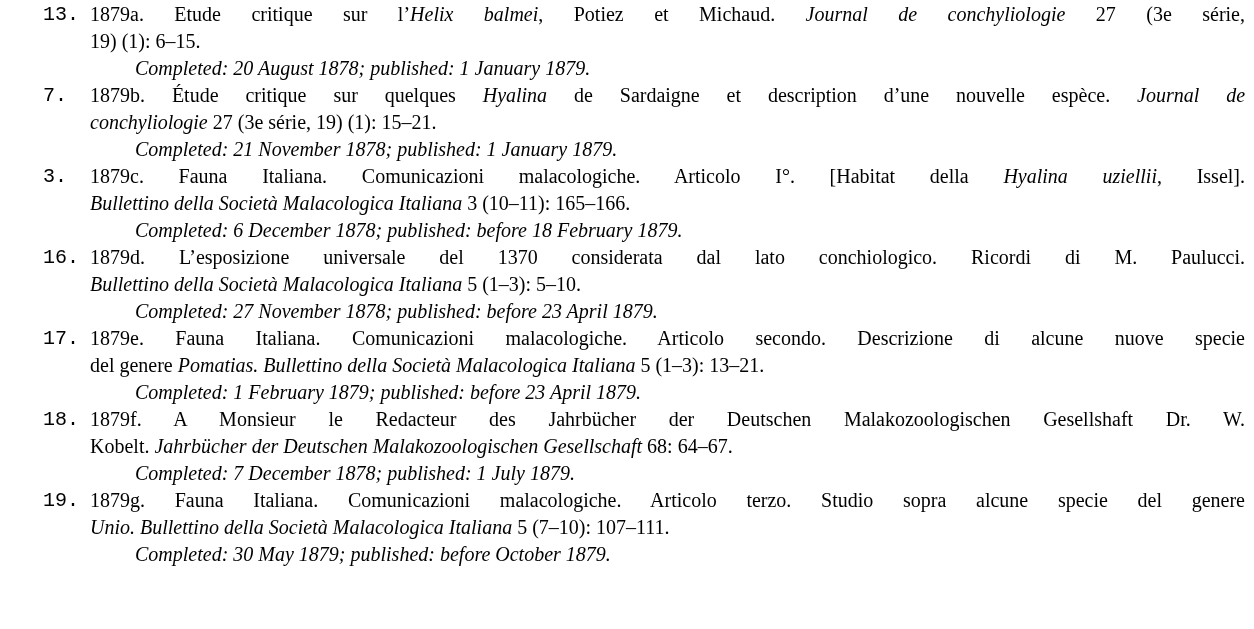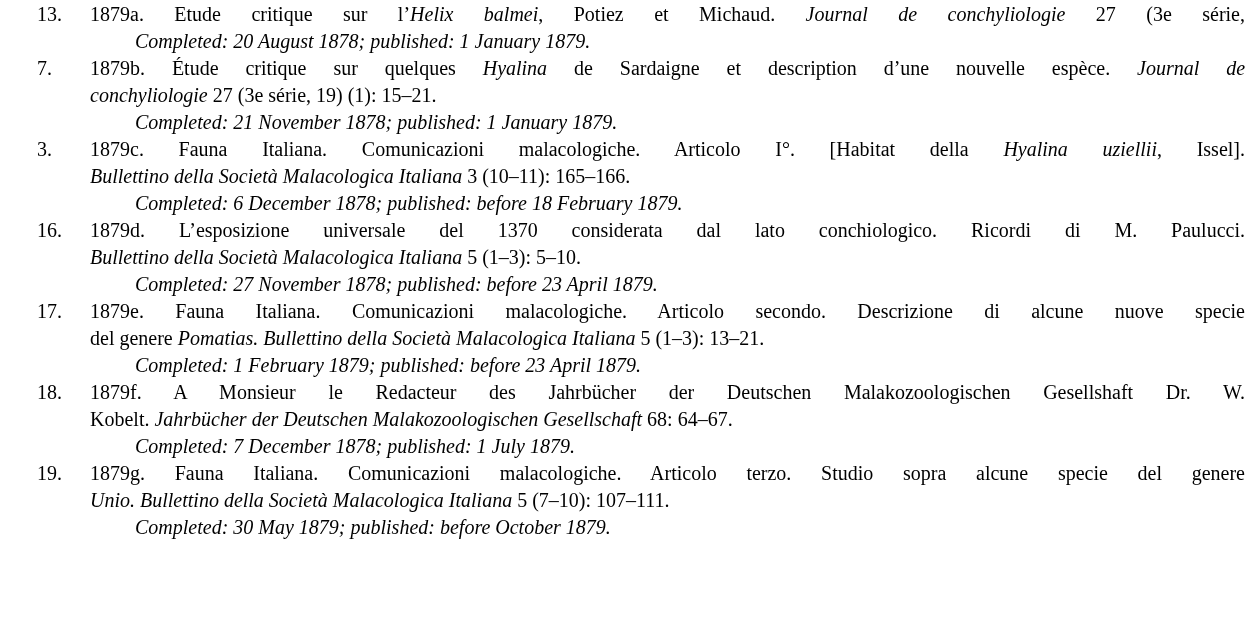--- a/index.html
+++ b/index.html
@@ -21,22 +21,23 @@
     top: 1px;
     left: 35px;
     width: 1210px;
   }
   .entry {
     position: relative;
     padding-left: 55px;
   }
   .entry-num {
     position: absolute;
-    left: 2px;
+    left: 8px;
     top: 0;
+    font-family: Liberation Mono, monospace;
   }
   .cit-line {
     white-space: normal;
   }
   .cit-line.justify {
     text-align: justify;
     text-align-last: justify;
   }
   .note-line {
     padding-left: 45px;
@@ -45,20 +46,21 @@
   .seg-i { font-style: italic; margin-top: 37px; }
   .seg-b { font-weight: normal; }
 </style>
 </head>
 <body>
 
 <div class="bib-list" id="bib-list">
     <div class="entry">
       <span class="entry-num">13.</span>
       <div class="cit-line justify"><span class="seg-n">1879a. Etude critique sur l’</span><span class="seg-i">Helix balmei</span><span class="seg-n">, Potiez et Michaud. </span><span class="seg-i">Journal de conchyliologie</span><span class="seg-n"> </span><span class="seg-b">27</span><span class="seg-n"> (3e série,</span></div>
+      <div class="cit-line"><span class="seg-b">19</span><span class="seg-n">) (1): 6–15.</span></div>
       <div class="note-line">Completed: 20 August 1878; published: 1 January 1879.</div>
     </div>
     <div class="entry">
       <span class="entry-num">7.</span>
       <div class="cit-line justify"><span class="seg-n">1879b. Étude critique sur quelques </span><span class="seg-i">Hyalina</span><span class="seg-n"> de Sardaigne et description d’une nouvelle espèce. </span><span class="seg-i">Journal de</span></div>
       <div class="cit-line"><span class="seg-i">conchyliologie</span><span class="seg-n"> </span><span class="seg-b">27</span><span class="seg-n"> (3e série, </span><span class="seg-b">19</span><span class="seg-n">) (1): 15–21.</span></div>
       <div class="note-line">Completed: 21 November 1878; published: 1 January 1879.</div>
     </div>
     <div class="entry">
       <span class="entry-num">3.</span>

